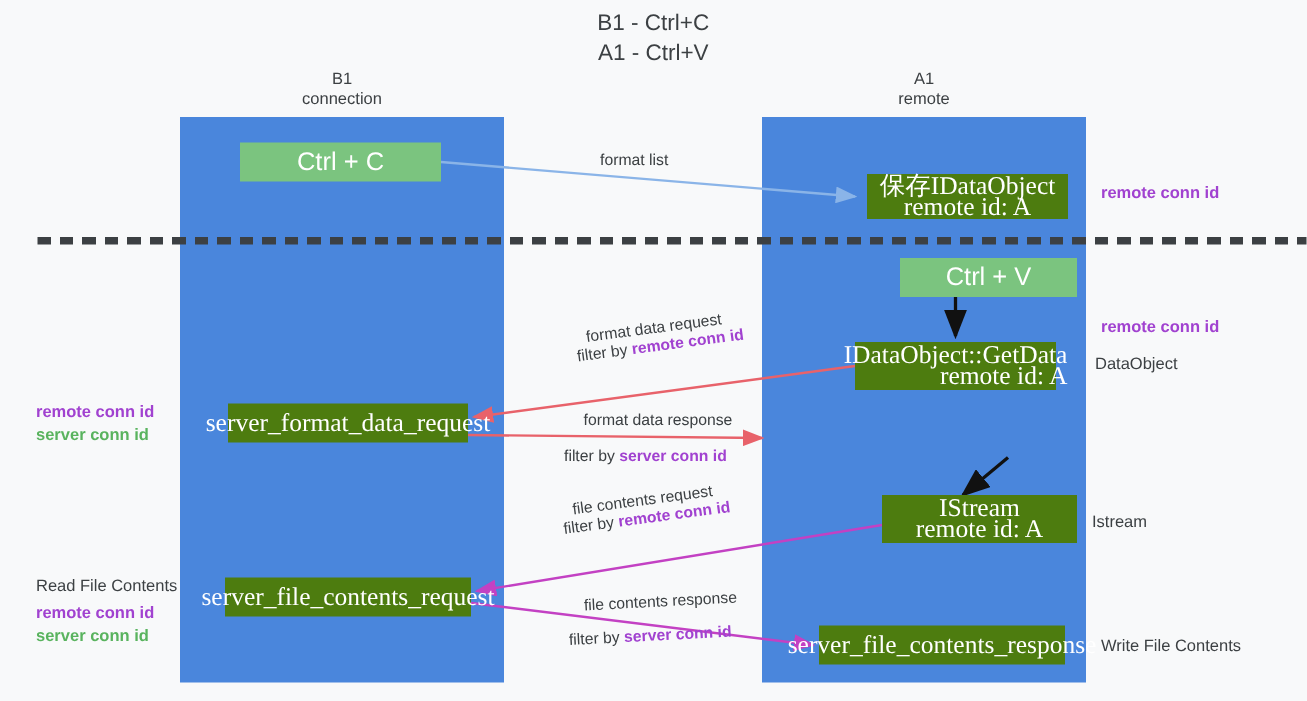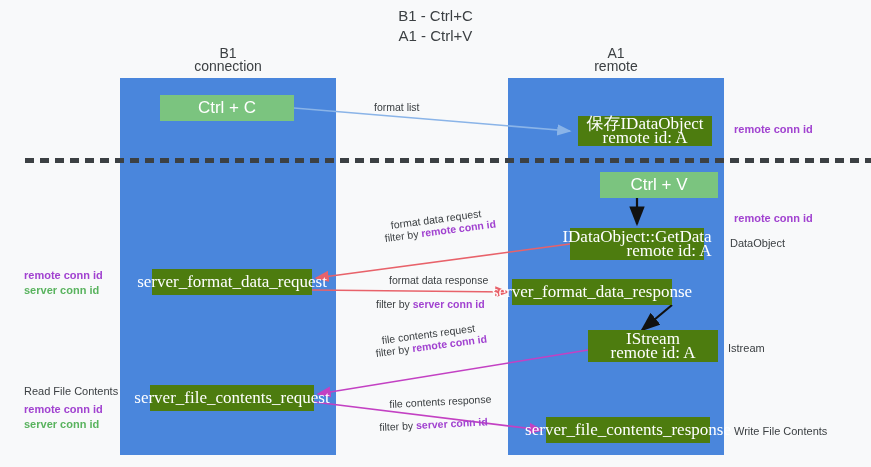--- a/index.html
+++ b/index.html
@@ -15,21 +15,21 @@
 
   
   #title{
     left:0;top:6px;width:871px;text-align:center;
     font-size:15px;color:#3c4043;line-height:20px;
     white-space:pre-line;
   }
 
   
   .col-head{
-    text-align:center;font-size:14px;color:#3c4043;line-height:13px;
+    text-align:center;font-size:11px;color:#3c4043;line-height:13px;
     white-space:pre-line;
   }
   #head-b1{left:120px;top:47px;width:216px;}
   #head-a1{left:508px;top:47px;width:216px;}
 
   
   .lane{background:#4a86dc;}
   #lane-b1{left:120px;top:78px;width:216px;height:377px;}
   #lane-a1{left:508px;top:78px;width:216px;height:377px;}
 
@@ -76,21 +76,21 @@
   #s-left-mid{left:24px;top:268px;text-align:left;}
   #s-left-bot{left:24px;top:384px;text-align:left;}
 
   
   .elabel{
     font-size:10.5px;color:#3c4043;white-space:nowrap;
     transform-origin:left top;
   }
   .elabel .purple{color:#a142d0;font-weight:bold;}
 
-  #l-formatlist{left:374px;top:101px;}
+  #l-formatlist{left:400px;top:101px;}
   #l-fdreq{left:390px;top:219px;transform:rotate(-7.5deg);}
   #l-fdreq2{left:384px;top:232px;transform:rotate(-7.5deg);}
   #l-fdresp{left:389px;top:274px;}
   #l-fdresp2{left:376px;top:298px;}
   #l-fcreq{left:381px;top:334px;transform:rotate(-7.5deg);}
   #l-fcreq2{left:375px;top:347px;transform:rotate(-7.5deg);}
   #l-fcresp{left:389px;top:398px;transform:rotate(-3deg);}
   #l-fcresp2{left:379px;top:421px;transform:rotate(-3deg);}
 
   #edges{left:0;top:0;width:871px;height:467px;pointer-events:none;}
@@ -144,21 +144,20 @@
 
   <div class="abs" id="divider"></div>
 
   <div class="abs node green" id="n-ctrlc">Ctrl + C</div>
   <div class="abs node orange" id="n-save">保存IDataObject
 remote id: A</div>
   <div class="abs node green" id="n-ctrlv">Ctrl + V</div>
   <div class="abs node orange" id="n-getdata">IDataObject::GetData
 remote id: A</div>
   <div class="abs node orange" id="n-fmtreq">server_format_data_request</div>
-  <div class="abs node orange" id="n-fmtresp">server_format_data_response</div>
   <div class="abs node orange" id="n-istream">IStream
 remote id: A</div>
   <div class="abs node orange" id="n-filereq">server_file_contents_request</div>
   <div class="abs node orange" id="n-fileresp">server_file_contents_response</div>
 
   <div class="abs elabel" id="l-formatlist">format list</div>
 
   <div class="abs elabel" id="l-fdreq">format data request</div>
   <div class="abs elabel" id="l-fdreq2"><span>filter by </span><span class="purple">remote conn id</span></div>
 

